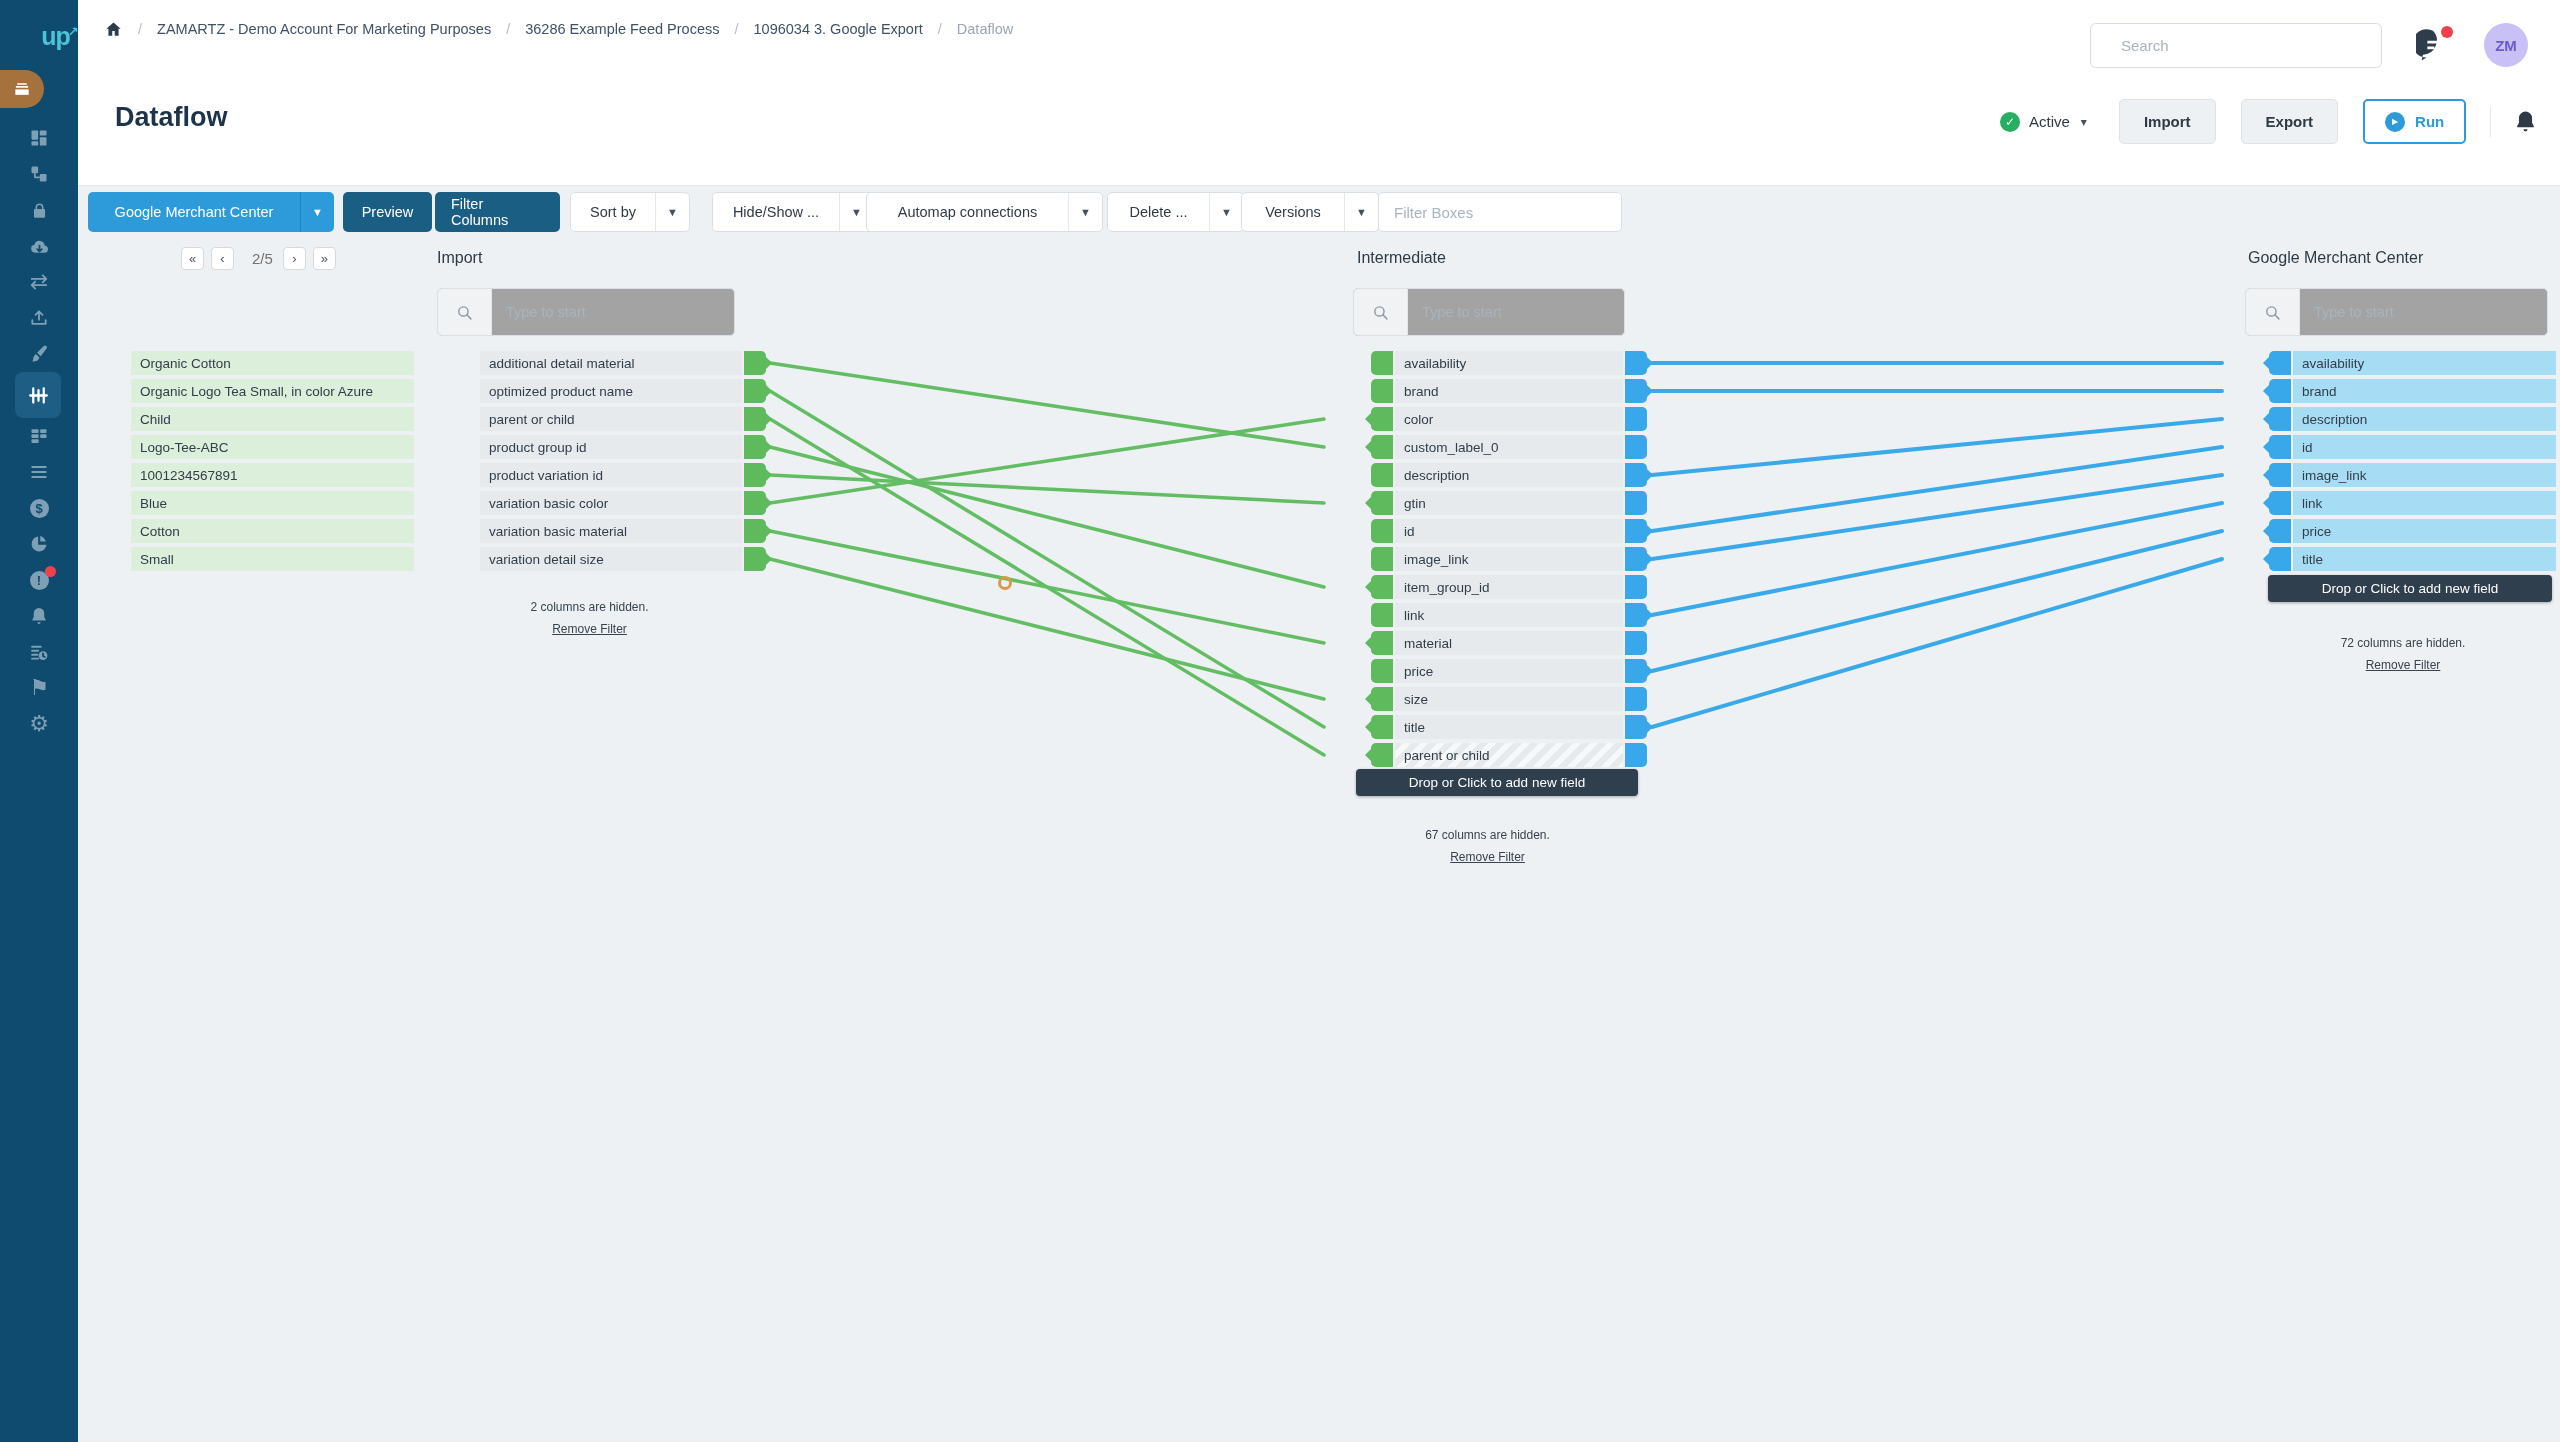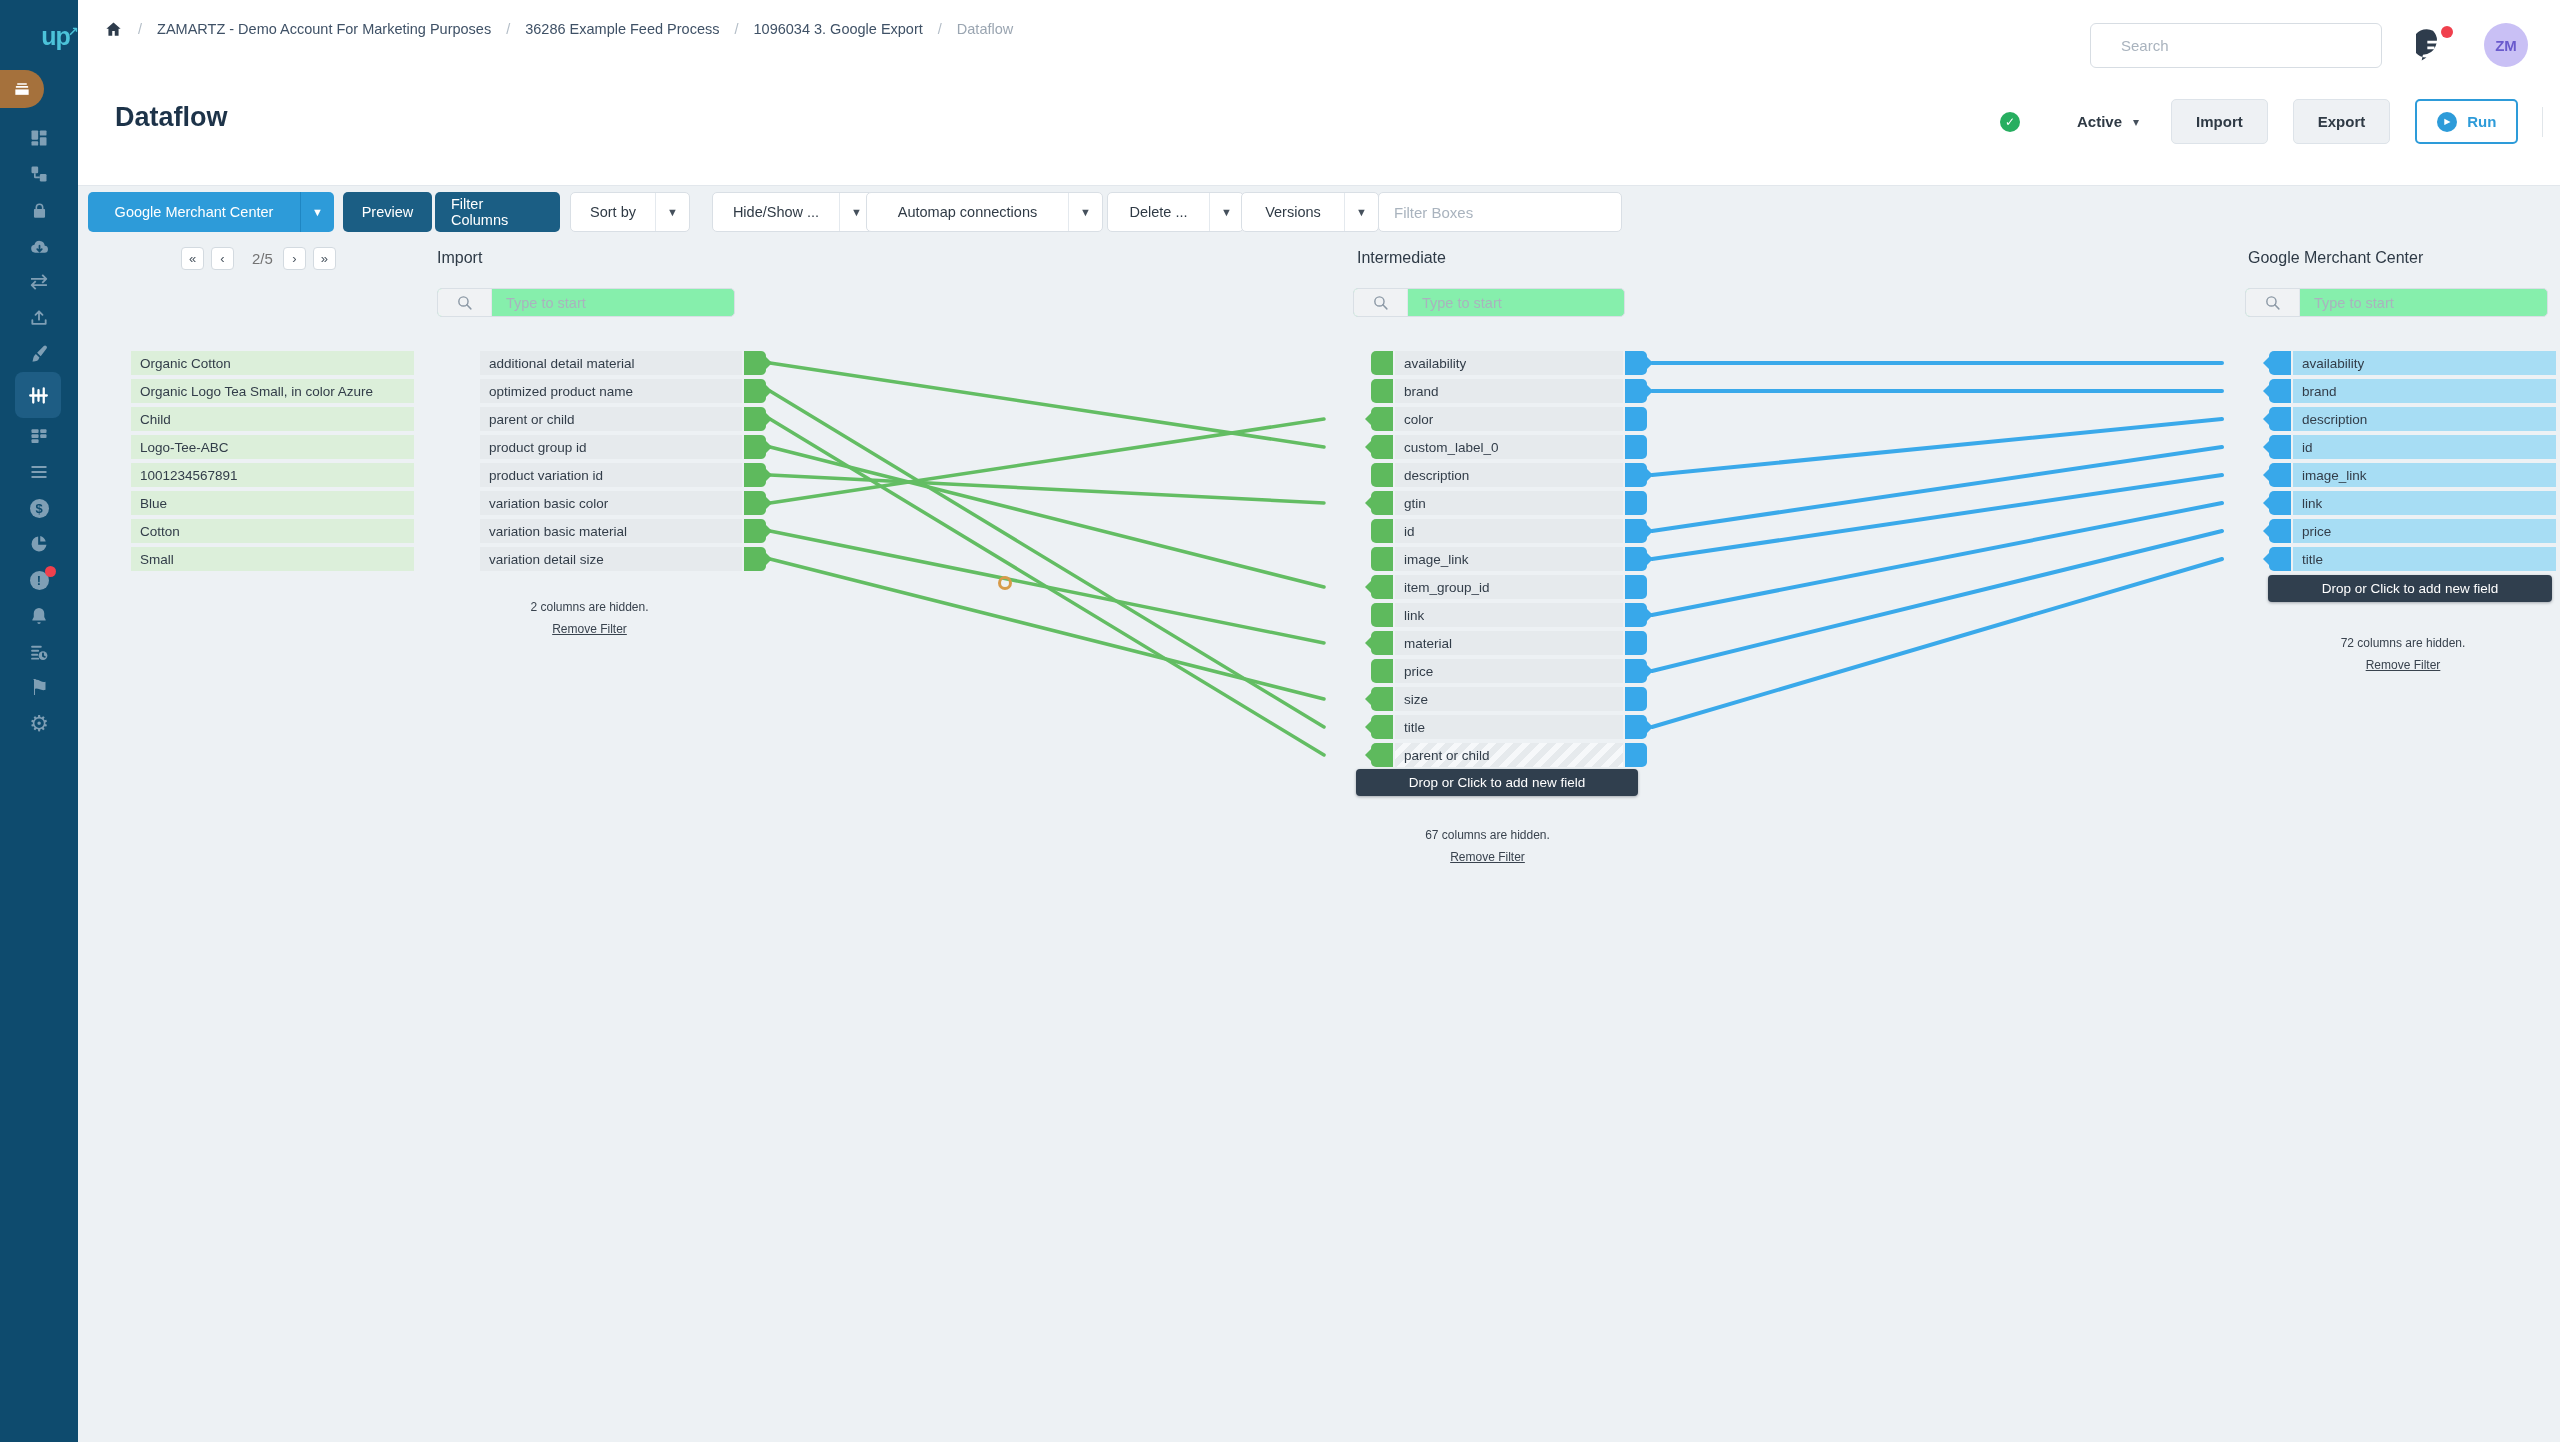--- a/index.html
+++ b/index.html
@@ -30,21 +30,21 @@
   .top-search input{border:0;outline:0;width:100%;font-size:15px;color:#3b4653;font-family:inherit;background:transparent;}
   .top-search input::placeholder{color:#a9b3be;}
   .chat-wrap{position:absolute;left:2416px;top:28px;width:36px;height:36px;z-index:6;cursor:pointer;}
   .chat-dot{position:absolute;top:-2px;right:-1px;width:12px;height:12px;border-radius:50%;background:#f0404d;}
   .avatar{position:absolute;left:2484px;top:23px;width:44px;height:44px;border-radius:50%;background:#c9c0f5;color:#6a5acd;font-weight:700;font-size:15px;display:flex;align-items:center;justify-content:center;z-index:6;cursor:pointer;}
   
   .page-title{position:absolute;left:115px;top:102px;font-size:27px;font-weight:700;color:#1d3349;z-index:6;}
   .head-right{position:absolute;left:2000px;top:99px;height:45px;display:flex;align-items:center;z-index:6;}
   .status{display:flex;align-items:center;gap:9px;cursor:pointer;}
   .chk{width:20px;height:20px;border-radius:50%;background:#27ae60;color:#fff;font-size:12px;font-weight:700;display:flex;align-items:center;justify-content:center;}
-  .status-label{font-size:15px;font-weight:700;color:#2f3a45;margin-left:48px;}
+  .status-label{font-size:15px;font-weight:400;color:#2f3a45;}
   .chev{font-size:12px;color:#45505c;margin-left:2px;}
   .hbtn{height:45px;padding:0 24px;border:1px solid #dde3e9;border-radius:5px;background:#eef1f4;color:#2f3a45;font-size:15px;font-weight:700;display:flex;align-items:center;cursor:pointer;font-family:inherit;}
   .hbtn.import{margin-left:32px;}
   .hbtn.export{margin-left:25px;}
   .runbtn{margin-left:25px;height:45px;padding:0 20px;border:2px solid #2d9bd9;border-radius:5px;background:#fff;color:#2d9bd9;font-size:15px;font-weight:700;display:flex;align-items:center;gap:10px;cursor:pointer;font-family:inherit;}
   .play{width:20px;height:20px;border-radius:50%;background:#2d9bd9;color:#fff;font-size:8px;display:flex;align-items:center;justify-content:center;}
   .vdiv{width:1px;height:30px;background:#e1e6ea;margin:0 22px 0 24px;}
   .bell-ic{color:#2f3a46;display:flex;cursor:pointer;}
   
   .tbtn{position:absolute;top:192px;height:40px;display:flex;align-items:stretch;border-radius:5px;overflow:hidden;font-size:14.5px;cursor:pointer;z-index:6;}
@@ -57,21 +57,21 @@
   .tbtn.light .segc{border-left:1px solid #e4e9ee;color:#45505c;}
   .tinput{position:absolute;top:192px;height:40px;background:#fff;border:1px solid #d9dfe5;border-radius:5px;padding:0 13px;z-index:6;display:flex;align-items:center;}
   .tinput input{border:0;outline:0;width:100%;font-size:15px;font-family:inherit;color:#3b4653;}
   .tinput input::placeholder{color:#a9b3be;}
   
   .pager{position:absolute;left:181px;top:247px;display:flex;align-items:center;gap:7px;z-index:6;}
   .pbtn{width:23px;height:23px;background:#fff;border:1px solid #d3dae0;border-radius:4px;color:#4a5560;font-size:13px;display:flex;align-items:center;justify-content:center;cursor:pointer;}
   .pcur{font-size:15px;color:#737373;padding:0 3px;margin-left:8px;}
   
   .colhead{position:absolute;top:249px;font-size:16px;color:#2e3a46;z-index:6;}
-  .colsearch{position:absolute;top:288px;height:29px;background:#86efac;border:1px solid #d9dfe5;border-radius:5px;display:flex;align-items:stretch;overflow:hidden;z-index:6;}
+  .colsearch{position:absolute;top:288px;height:48px;background:#a3a3a3;border:1px solid #d9dfe5;border-radius:5px;display:flex;align-items:stretch;overflow:hidden;z-index:6;}
   .colsearch .mag{width:54px;background:#f0f2f4;border-right:1px solid #e2e7ec;display:flex;align-items:center;justify-content:center;}
   .colsearch input{flex:1;border:0;outline:0;padding:0 14px;font-size:14.5px;font-family:inherit;color:#3b4653;background:transparent;}
   .colsearch input::placeholder{color:#a9b3be;}
   .col-list{position:absolute;z-index:2;padding-left:43px;}
   .frow{position:relative;height:24px;margin-bottom:4px;display:flex;align-items:center;padding:0 9px;font-size:13.5px;color:#323d49;cursor:grab;}
   .frow.val{background:#dcefda;}
   .frow.gray{background:#e6eaed;}
   .frow.bluerow{background:#a7ddf4;}
   .frow.hatched{background:repeating-linear-gradient(135deg,#e6eaed 0 6px,#f6f8fa 6px 12px);}
   .flabel{white-space:nowrap;overflow:hidden;text-overflow:ellipsis;}

